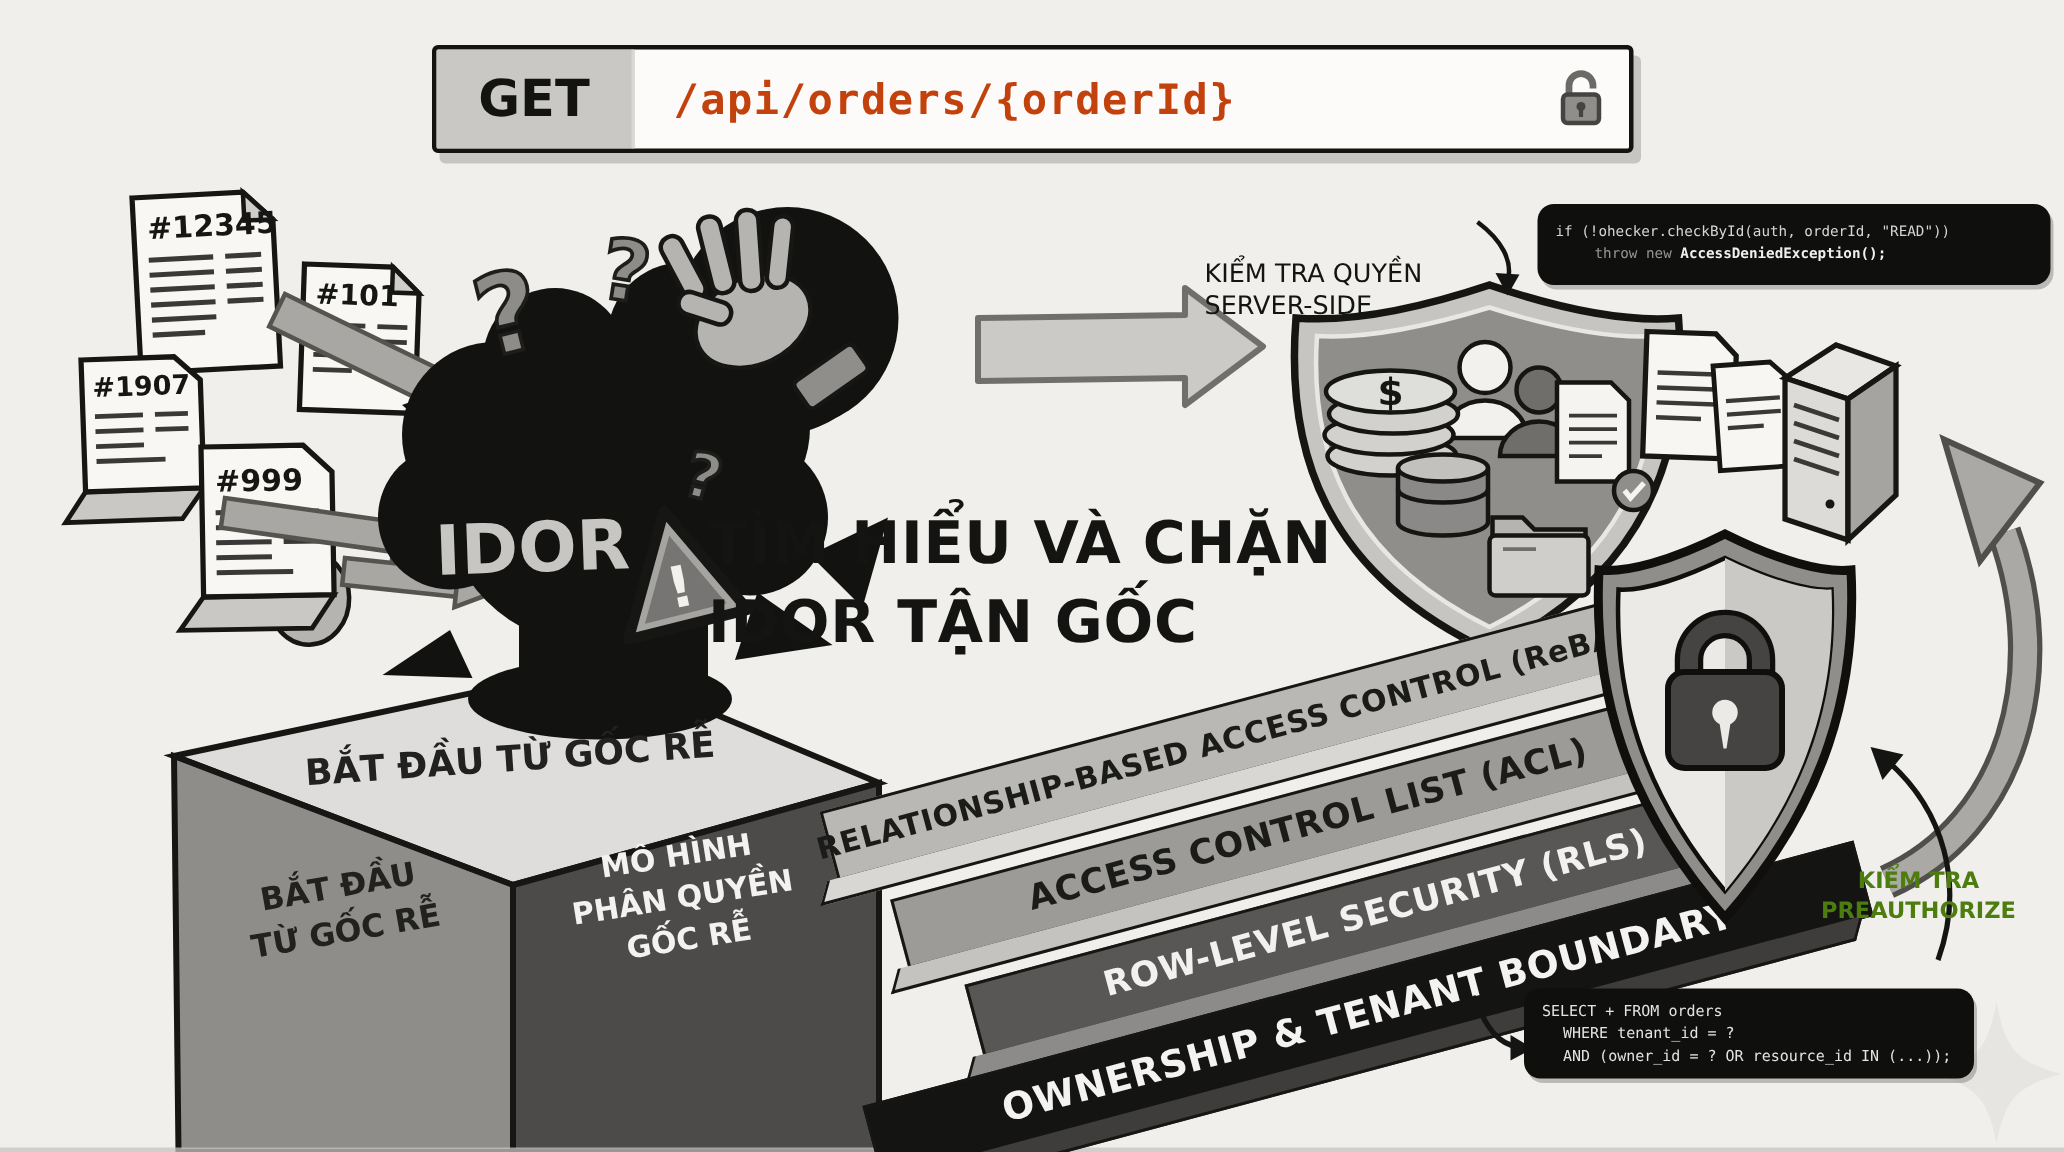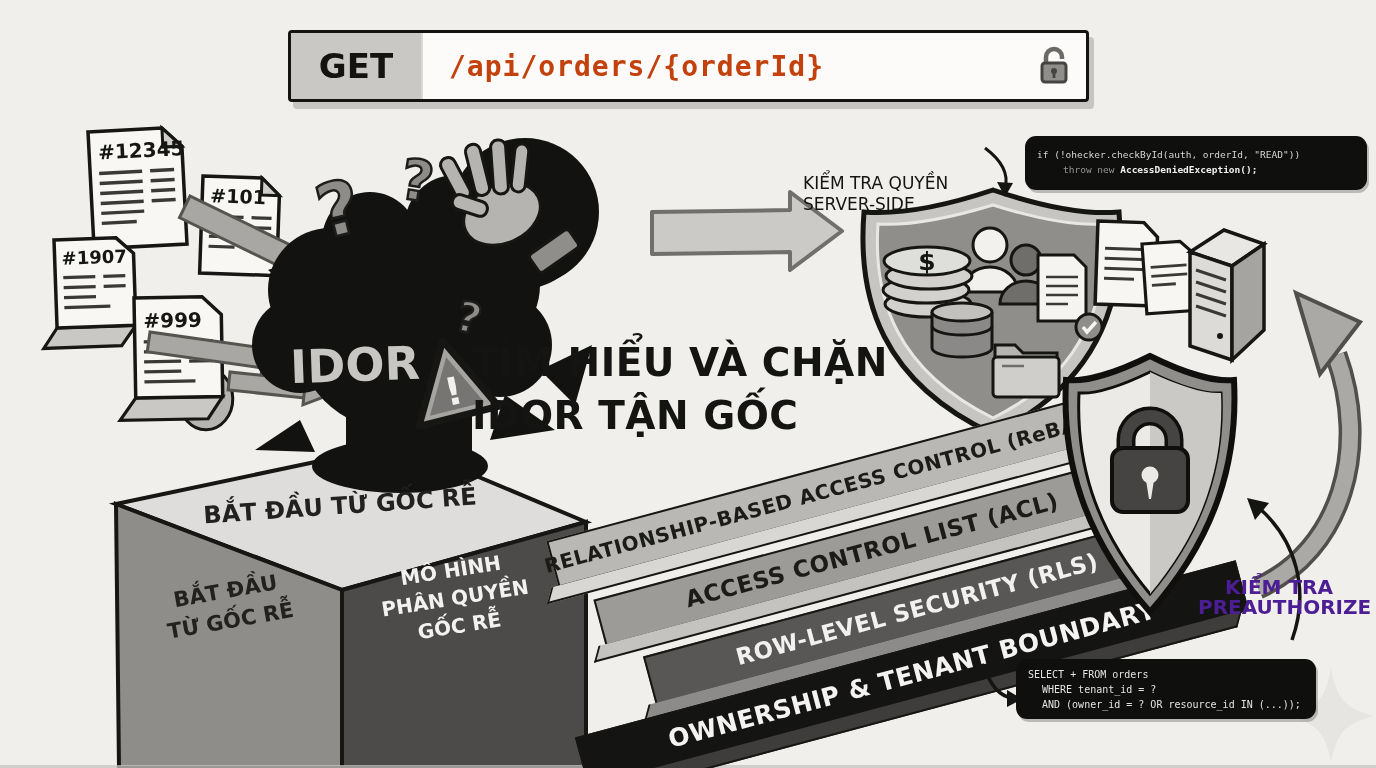--- a/index.html
+++ b/index.html
@@ -39,21 +39,21 @@
     font-size:39px;line-height:53px;color:#141412;letter-spacing:.5px;}
   .ped-top{left:178px;top:492px;width:324px;text-align:center;font-weight:800;
     font-size:24px;color:#21211f;transform:rotate(-4deg);}
   .ped-left{left:140px;top:576px;width:176px;text-align:center;font-weight:800;
     font-size:21px;line-height:30px;color:#21211f;transform:rotate(-10deg);}
   .ped-right{left:360px;top:556px;width:190px;text-align:center;font-weight:800;
     font-size:20px;line-height:28px;color:#f3f2f0;transform:rotate(-9deg);}
   .server-check-label{left:803px;top:133px;width:170px;font-weight:400;
     font-size:17px;line-height:21px;color:#141412;margin-top:40px;}
   .spring-label{left:1198px;top:577px;width:162px;text-align:center;font-weight:800;
-    font-size:20px;line-height:20px;color:#4c1d95;}
+    font-size:15px;line-height:20px;color:#4d7c0f;}
 
   .code-box{position:absolute;z-index:6;background:#0f0f0d;border-radius:11px;
     font-family:"DejaVu Sans Mono","Liberation Mono",monospace;color:#d6d5d3;
     box-shadow:2px 3px 0 rgba(90,90,86,.35);}
   .code-auth{left:1025px;top:136px;width:342px;height:54px;font-size:9.5px;
     line-height:15px;padding:11px 24px 0 12px;box-sizing:border-box;}
   .code-auth .indent{padding-left:26px;}
   .code-auth .dim{color:#969592;}
   .code-auth .bright{color:#f1f0ee;font-weight:bold;}
   .code-sql{left:1016px;top:659px;width:300px;height:60px;font-size:10px;

